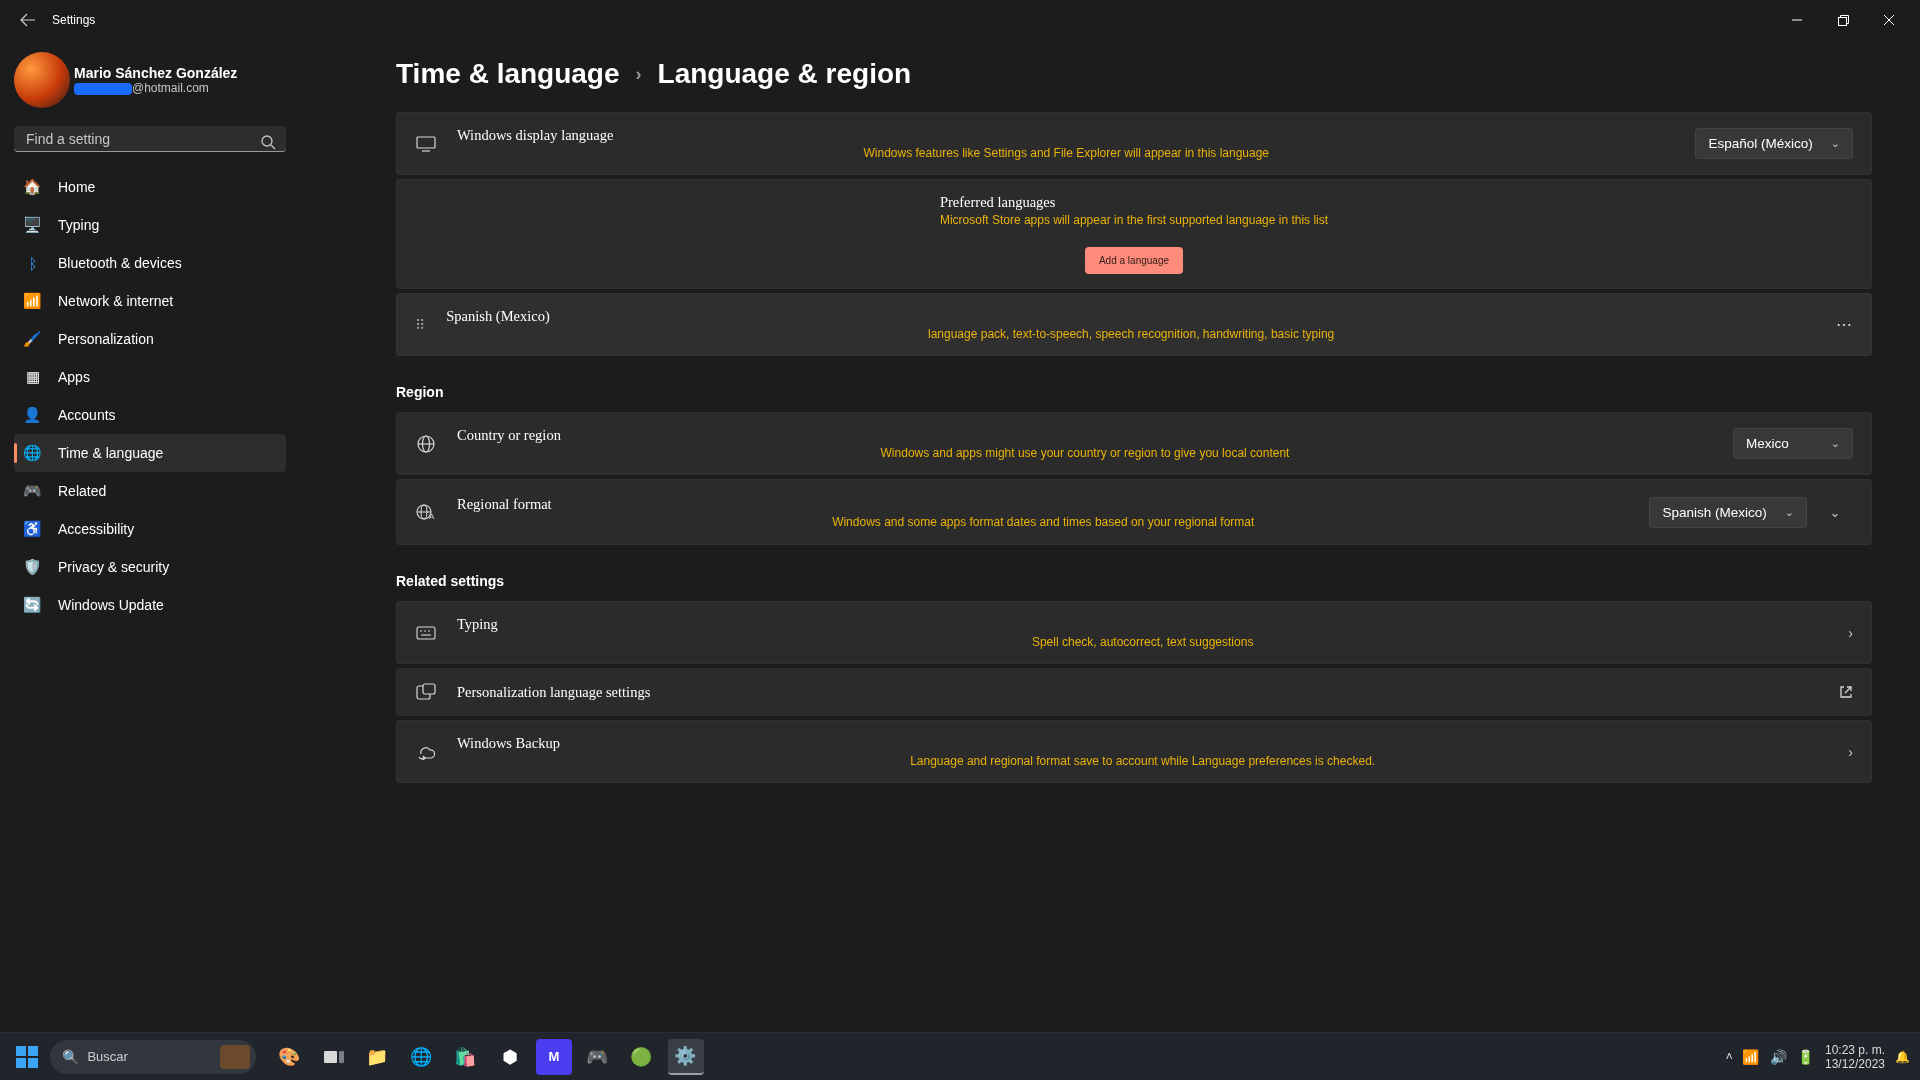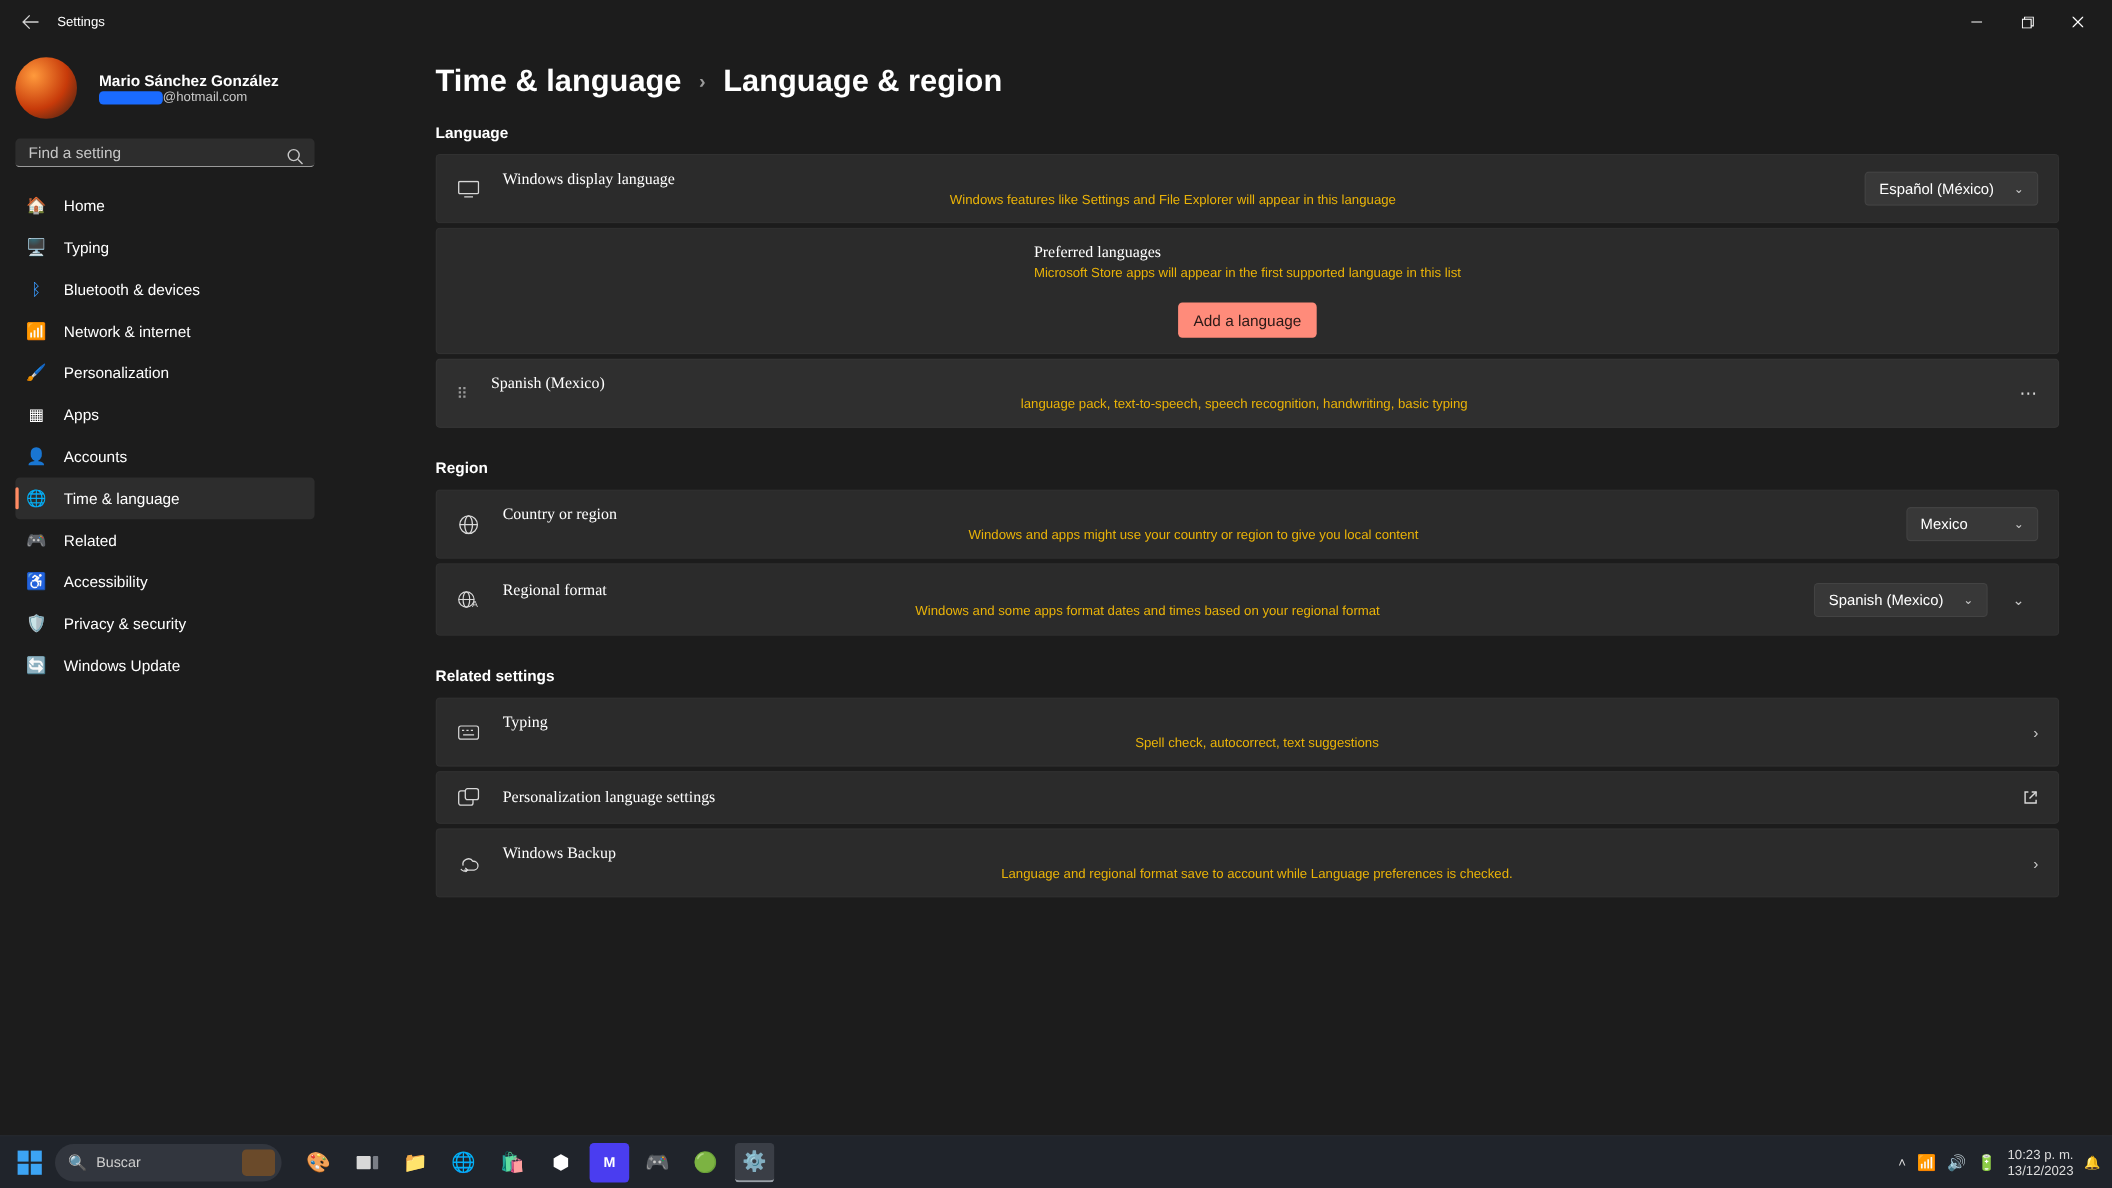--- a/index.html
+++ b/index.html
@@ -10,21 +10,21 @@
   .back-btn { width: 40px; height: 40px; display: flex; align-items: center; justify-content: center; color: #ccc; }
   .title-text { font-size: 12px; color: #fff; margin-left: 4px; }
   .window-controls { margin-left: auto; display: flex; }
   .win-ctrl { width: 46px; height: 32px; display: flex; align-items: center; justify-content: center; color: #fff; font-size: 10px; }
   
   
   .layout { display: flex; height: calc(100% - 40px - 48px); }
   
   
   .sidebar { width: 300px; padding: 12px 14px 0 14px; flex-shrink: 0; }
-  .profile { display: flex; align-items: center; gap: 20px; margin-bottom: 18px; }
+  .profile { display: flex; align-items: center; gap: 4px; margin-bottom: 18px; }
   .avatar { width: 56px; height: 56px; border-radius: 50%; background: radial-gradient(circle at 30% 30%, #ff9a3c, #c73a0a 55%, #2a1e17); }
   .profile-info .name { font-size: 14px; font-weight: 600; }
   .profile-info .email { font-size: 12px; color: #c7c7c7; }
   .email-mask { display:inline-block; background:#1a6bff; border-radius:4px; width:58px; height:12px; vertical-align:middle; margin-right:0px;}
   
   .search-box { position: relative; margin-bottom: 16px; }
   .search-box input { width: 100%; height: 26px; background: #2d2d2d; border: none; border-bottom: 1px solid #9a9a9a; border-radius: 4px; padding: 0 36px 0 12px; color: #fff; font-size: 14px; }
   .search-box input::placeholder { color: #c7c7c7; }
   .search-box .s-icon { position: absolute; right: 10px; top: 8px; color: #c7c7c7; }
   
@@ -46,21 +46,21 @@
   .card { background: #2b2b2b; border-radius: 4px; padding: 14px 18px; display: flex; align-items: center; gap: 20px; margin-bottom: 4px; border:1px solid rgba(255,255,255,0.03); }
   .card .c-icon { width: 22px; display:flex; justify-content:center; color:#d8d8d8; font-size:16px;}
   .card .c-body { flex: 1; }
   .card .c-title { font-size: 14.5px; font-family: Liberation Serif, serif; }
   .card .c-desc { font-size: 12px; color: #eab308; margin-top: 2px; text-align: center; }
   .card .c-action { display:flex; align-items:center; gap:10px;}
   
   .dropdown { background: #383838; border-radius: 4px; padding: 7px 12px; display: flex; align-items: center; gap: 18px; font-size: 13.5px; border:1px solid rgba(255,255,255,0.06);}
   .dropdown .dd-chev { font-size: 11px; color:#c7c7c7; }
   
-  .btn-accent { background: #ff8b7a; color: #2b1a17; font-size: 14px; padding: 8px 14px; border-radius: 4px; border:none; }
+  .btn-accent { background: #ff8b7a; color: #2b1a17; font-size: 10px; padding: 8px 14px; border-radius: 4px; border:none; }
   
   .lang-item { background: #2f2f2f; }
   .grip { color:#9a9a9a; letter-spacing:1px; font-size:14px; line-height:8px; }
   .more { color:#d8d8d8; font-size:16px; letter-spacing:1px;}
   .chevron-right { color:#c7c7c7; font-size:14px; }
   .ext-icon { color:#d8d8d8; font-size:13px;}
   
   .expand-chev { width:36px; height:36px; display:flex; align-items:center; justify-content:center; color:#c7c7c7; font-size:13px;}
 
   .sub-card { background:#2b2b2b;flex-direction:column; }
@@ -188,21 +188,20 @@
     </ul>
   </aside>
 
   <main class="main">
     <div class="breadcrumb">
       <span class="parent">Time &amp; language</span>
       <span class="chev">›</span>
       <span class="current">Language &amp; region</span>
     </div>
 
-    <div class="section-title">Language</div>
 
     <div class="card">
       <span class="c-icon">
           <svg width="20" height="16" stroke="#d8d8d8" fill="none" stroke-width="1.2">
             <rect x="1" y="1" width="18" height="11" rx="1"></rect>
             <line x1="6" y1="15" x2="14" y2="15"></line>
           </svg>
         </span>
       <div class="c-body">
         <div class="c-title">Windows display language</div>

